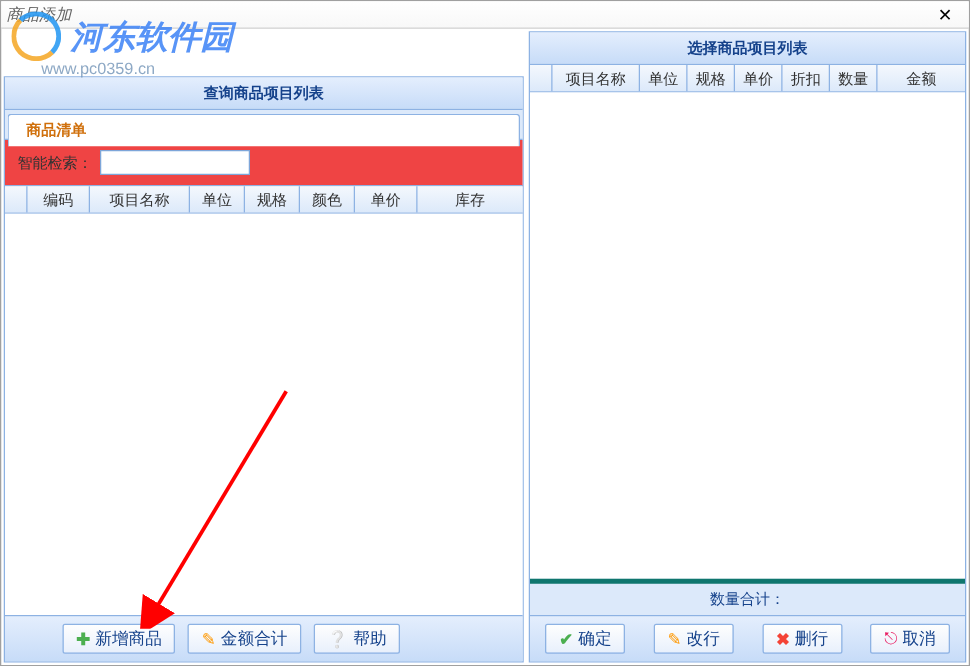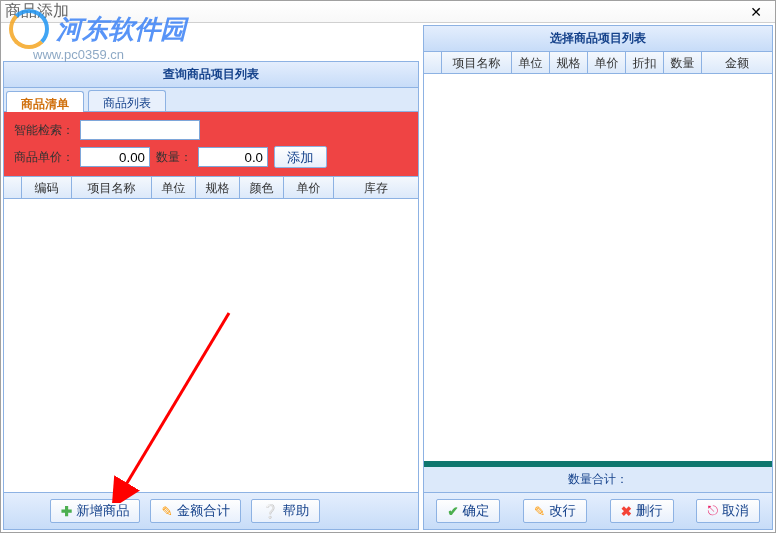--- a/index.html
+++ b/index.html
@@ -21,21 +21,21 @@
     }
     .titlebar {
       height: 22px;
       background: linear-gradient(#fff, #f8f8f8);
       border-bottom: 1px solid #d0d0d0;
       display: flex;
       align-items: center;
       justify-content: space-between;
       padding: 0 4px;
     }
-    .titlebar-title { color: #666; font-size: 16px; }
+    .titlebar-title { color: #666; font-size: 13px; font-style: italic; }
     .close-btn {
       width: 30px; height: 18px;
       display: flex; align-items: center; justify-content: center;
       font-size: 14px; cursor: pointer;
     }
     .content {
       flex: 1;
       display: flex;
       gap: 4px;
       padding: 2px;
@@ -53,20 +53,21 @@
       padding: 4px 0;
       color: #15428b;
       font-weight: bold;
       border-bottom: 1px solid #8db2e3;
     }
     .tabs {
       display: flex;
       background: #dce9fa;
       border-bottom: 1px solid #8db2e3;
       height: 24px;
+      flex-direction: column;
     }
     .tab {
       padding: 4px 14px;
       border: 1px solid #8db2e3;
       border-bottom: none;
       margin: 2px 2px 0 2px;
       border-radius: 3px 3px 0 0;
       cursor: pointer;
       color: #15428b;
     }
@@ -121,21 +122,21 @@
       overflow: hidden;
       white-space: nowrap;
     }
     .table-body {
       flex: 1;
       background: #fff;
       overflow: auto;
     }
     .totals-row {
       background: #dce9fa;
-      border-top: 6px solid #0f766e;
+      border-top: 4px solid #0f766e;
       padding: 4px 8px;
       display: flex;
       color: #15428b;
     }
     .totals-row span { flex: 1; text-align: center; }
     .footer {
       background: linear-gradient(#e4eefd, #c7dcf8);
       border-top: 1px solid #8db2e3;
       padding: 6px;
       display: flex;
@@ -215,27 +216,20 @@
     <div class="left-panel">
       <div class="panel-header">查询商品项目列表</div>
       <div class="tabs">
         <div class="tab active">商品清单</div>
         <div class="tab">商品列表</div>
       </div>
       <div class="search-area">
         <div class="search-row">
           <label>智能检索：</label>
           <input type="text" class="input-smart" value="" style="">
-        </div>
-        <div class="search-row">
-          <label>商品单价：</label>
-          <input type="text" class="input-price" value="0.00" style="">
-          <label>数量：</label>
-          <input type="text" class="input-qty" value="0.0" style="">
-          <button class="btn">添加</button>
         </div>
       </div>
       <div class="table-header">
         <div class="th" style="width:18px"></div>
         <div class="th" style="width:50px">编码</div>
         <div class="th" style="width:80px">项目名称</div>
         <div class="th" style="width:44px">单位</div>
         <div class="th" style="width:44px">规格</div>
         <div class="th" style="width:44px">颜色</div>
         <div class="th" style="width:50px">单价</div>

